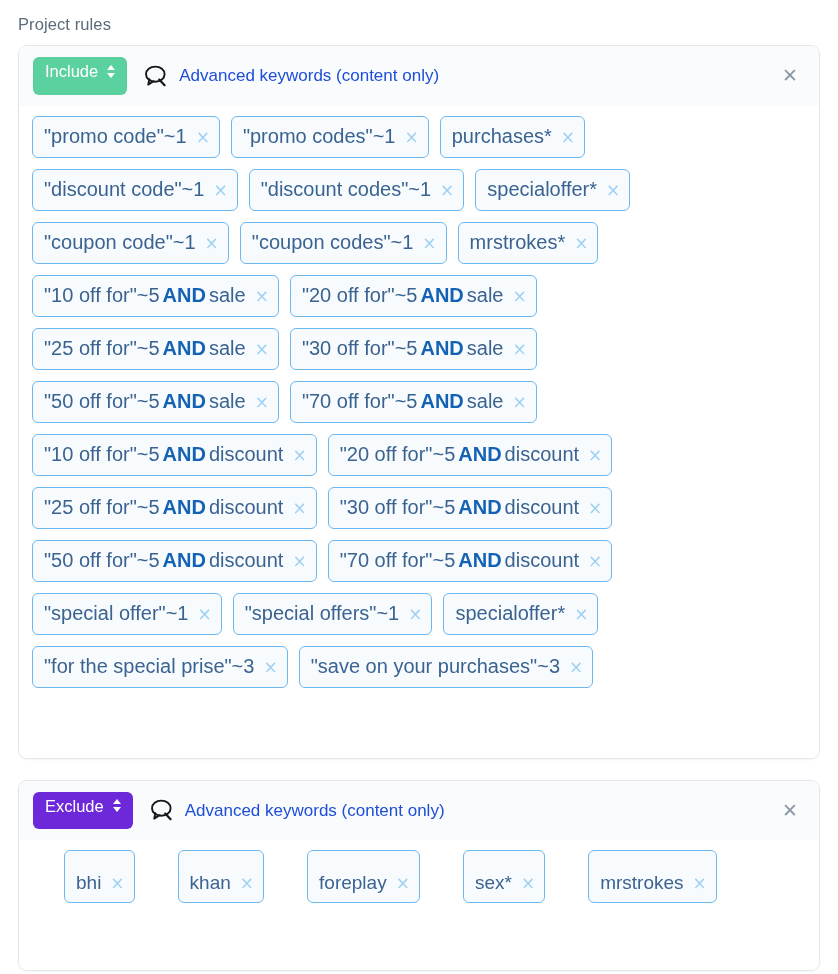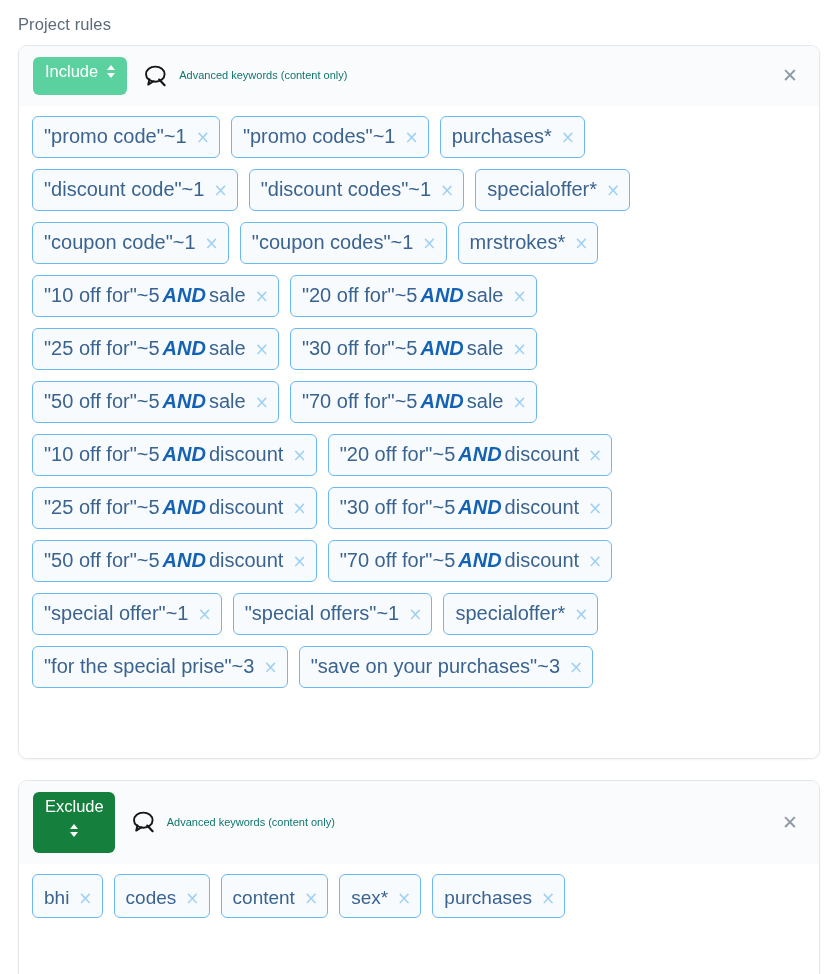--- a/index.html
+++ b/index.html
@@ -55,21 +55,21 @@
     gap: 9px;
     border-radius: 6px;
     color: #ffffff;
     font-size: 16.5px;
     padding: 6px 11px 15px 12px;
     line-height: 1;
     user-select: none;
     white-space: nowrap;
   }
   .mode-badge.include { background: #5bd1a0; }
-  .mode-badge.exclude { background: #15803d; flex-direction: column; }
+  .mode-badge.exclude { background: #6d28d9; }
 
   .updown {
     display: inline-block;
     width: 9px;
     height: 15px;
     position: relative;
     flex: none;
   }
   .updown::before, .updown::after {
     content: "";
@@ -83,22 +83,22 @@
 
   .bubble-icon {
     margin-left: 17px;
     margin-right: 10px;
     display: inline-flex;
     align-items: center;
     flex: none;
   }
 
   .rule-type-label {
-    font-size: 11px;
-    color: #0f766e;
+    font-size: 17px;
+    color: #1d4ed8;
     line-height: 1;
     white-space: nowrap;
   }
 
   .card-close {
     position: absolute;
     right: 18px;
     top: 50%;
     transform: translateY(-50%);
     width: 22px;
@@ -139,32 +139,32 @@
     padding: 9px 9px 11px 11px;
     margin: 0 11px 11px 0;
     white-space: nowrap;
     cursor: default;
   }
   .tag .tag-text { color: #3b6390; }
   .tag .kw-and {
     font-weight: bold;
     color: #1462b4;
     padding: 0 3px;
-    font-style: italic;
   }
   .tag .tag-x {
     color: #9fd0f3;
     margin-left: 9px;
     font-size: 17px;
     cursor: pointer;
     font-family: "DejaVu Sans", sans-serif;
   }
   .tag.small {
     font-size: 19px;
-    padding: 13px 9px 10px 11px;
+    padding: 22px 9px 10px 11px;
+    margin-left: 32px;
   }
 </style>
 </head>
 <body>
 
 <div class="page">
   <div class="page-title">Project rules</div>
   <div id="cards-root">
       <div class="rule-card">
         <div class="rule-header">
@@ -351,32 +351,32 @@
           <span class="rule-type-label">Advanced keywords (content only)</span>
           <span class="card-close">✕</span>
         </div>
         <div class="tag-area exclude-body">
           <div class="tag-row">
             <span class="tag small">
               <span class="tag-text">bhi</span>
               <span class="tag-x">×</span>
             </span>
             <span class="tag small">
-              <span class="tag-text">codes</span>
-              <span class="tag-x">×</span>
-            </span>
-            <span class="tag small">
-              <span class="tag-text">content</span>
+              <span class="tag-text">khan</span>
+              <span class="tag-x">×</span>
+            </span>
+            <span class="tag small">
+              <span class="tag-text">foreplay</span>
               <span class="tag-x">×</span>
             </span>
             <span class="tag small">
               <span class="tag-text">sex*</span>
               <span class="tag-x">×</span>
             </span>
             <span class="tag small">
-              <span class="tag-text">purchases</span>
+              <span class="tag-text">mrstrokes</span>
               <span class="tag-x">×</span>
             </span>
           </div>
         </div>
       </div>
     </div>
 </div>
 
 </body></html>

